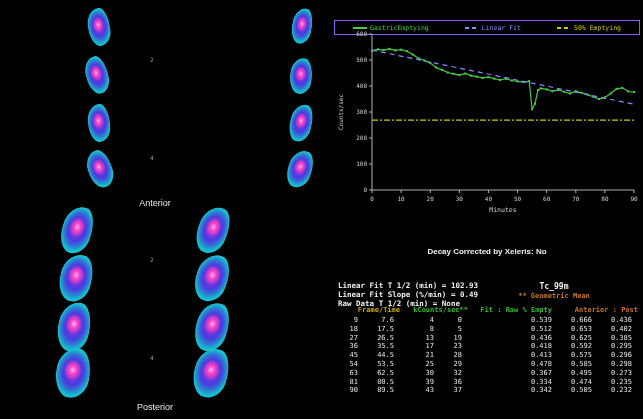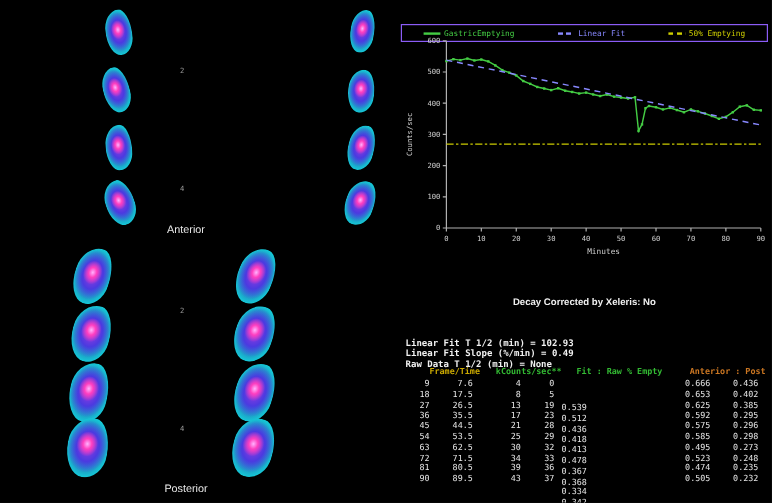--- a/index.html
+++ b/index.html
@@ -43,33 +43,33 @@
   .results-header{
     position:absolute;left:338px;top:306px;width:300px;display:grid;
     grid-template-columns:62px 68px 84px 86px;font-size:7px;font-weight:bold;text-align:right;
   }
   .hdr-green{color:#33bb33;}
   .hdr-yellow{color:#ccaa00;}
   .hdr-orange{color:#cc7722;}
   #table-body{position:absolute;left:338px;top:316px;width:300px;font-size:7px;color:#e6e6e6;}
   .tbl-row{display:grid;grid-template-columns:26px 36px 40px 28px 84px 46px 40px;height:8.8px;}
   .tbl-row span{text-align:right;padding-right:6px;}
-  .tbl-row .c-k{text-align:left;padding-right:0;margin-top:20px;}
+  .tbl-row .c-k{text-align:right;padding-right:0;}
 </style>
 </head>
 <body>
 
 <div class="screen">
 
   <div id="image-panel">
     <span class="frame-marker" style="left:150px;top:56px">2</span>
     <span class="frame-marker" style="left:150px;top:154px">4</span>
     <span class="frame-marker" style="left:150px;top:256px">2</span>
     <span class="frame-marker" style="left:150px;top:354px">4</span>
-    <div class="section-label" style="top:186px">Anterior</div>
+    <div class="section-label" style="top:198px">Anterior</div>
     <div class="section-label" style="top:402px">Posterior</div>
   <div class="blob" style="left: 88px; top: 8px; width: 22px; height: 38px; transform: rotate(-8deg);"></div>
       <div class="blob" style="left: 292px; top: 8px; width: 20px; height: 36px; transform: rotate(10deg);"></div>
       <div class="blob" style="left: 86px; top: 56px; width: 22px; height: 38px; transform: rotate(-14deg);"></div>
       <div class="blob" style="left: 290px; top: 58px; width: 22px; height: 36px; transform: rotate(6deg);"></div>
       <div class="blob" style="left: 88px; top: 104px; width: 22px; height: 38px; transform: rotate(-5deg);"></div>
       <div class="blob" style="left: 290px; top: 104px; width: 22px; height: 38px; transform: rotate(14deg);"></div>
       <div class="blob" style="left: 88px; top: 150px; width: 24px; height: 38px; transform: rotate(-18deg);"></div>
       <div class="blob" style="left: 288px; top: 150px; width: 24px; height: 38px; transform: rotate(20deg);"></div>
       <div class="blob" style="left: 62px; top: 206px; width: 30px; height: 48px; transform: rotate(18deg);"></div>
@@ -189,20 +189,24 @@
     </svg>
 
   <div class="decay-note">Decay Corrected by Xeleris: No</div>
 
   <div class="fit-info">
     <div>Linear Fit T 1/2 (min) = 102.93</div>
     <div>Linear Fit Slope (%/min) = 0.49</div>
     <div>Raw Data T 1/2 (min) = None</div>
   </div>
 
+  <div class="tc-block">
+    <div class="tc-isotope">Tc_99m</div>
+    <div class="tc-geo">** Geometric Mean</div>
+  </div>
 
   <div class="results-header">
     <span class="hdr-yellow">Frame/Time</span>
     <span class="hdr-green">kCounts/sec**</span>
     <span class="hdr-green">Fit : Raw % Empty</span>
     <span class="hdr-orange">Anterior : Post</span>
   </div>
 
   <div id="table-body">
       <div class="tbl-row">
@@ -262,29 +266,20 @@
       <div class="tbl-row">
         <span>63</span>
         <span>62.5</span>
         <span>30</span>
         <span>32</span>
         <span class="c-k">0.367</span>
         <span>0.495</span>
         <span>0.273</span>
       </div>
       <div class="tbl-row">
-        <span>72</span>
-        <span>71.5</span>
-        <span>34</span>
-        <span>33</span>
-        <span class="c-k">0.368</span>
-        <span>0.523</span>
-        <span>0.248</span>
-      </div>
-      <div class="tbl-row">
         <span>81</span>
         <span>80.5</span>
         <span>39</span>
         <span>36</span>
         <span class="c-k">0.334</span>
         <span>0.474</span>
         <span>0.235</span>
       </div>
       <div class="tbl-row">
         <span>90</span>

